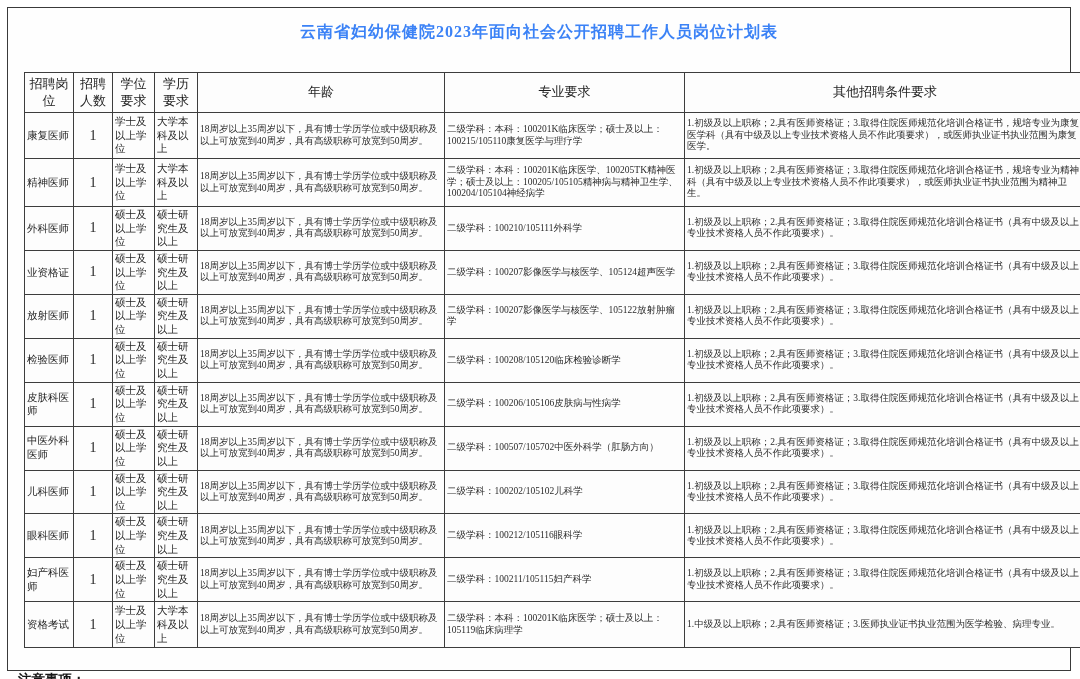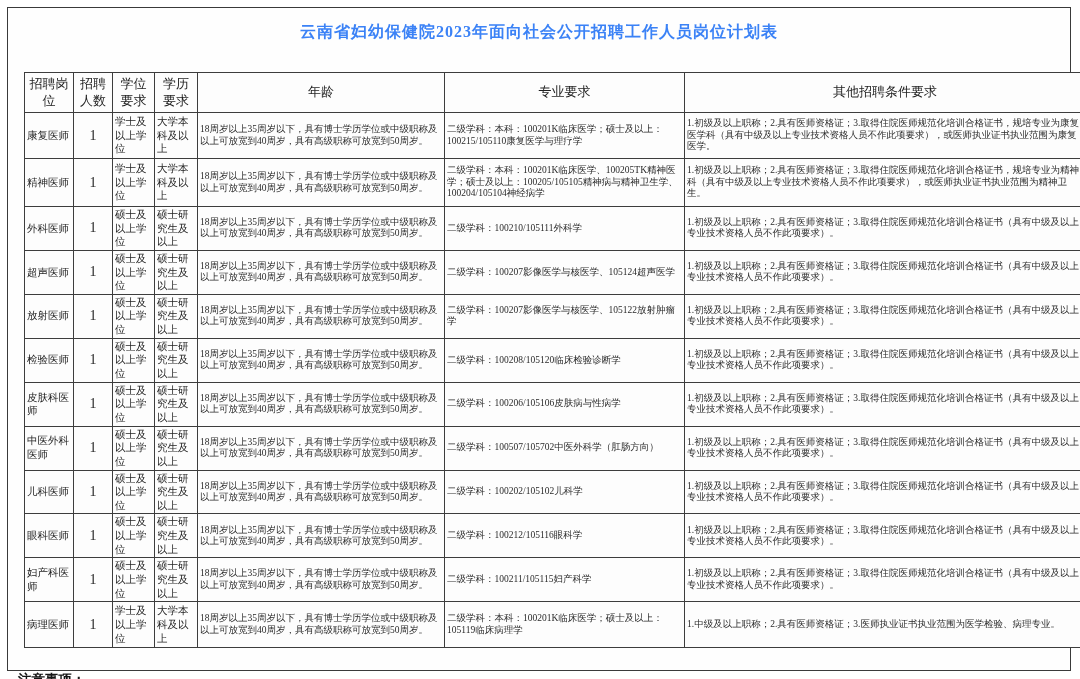--- a/index.html
+++ b/index.html
@@ -124,21 +124,21 @@
           <tr>
             <td class="c-pos">外科医师</td>
             <td class="c-num">1</td>
             <td class="c-deg">硕士及以上学位</td>
             <td class="c-edu">硕士研究生及以上</td>
             <td class="c-age">18周岁以上35周岁以下，具有博士学历学位或中级职称及以上可放宽到40周岁，具有高级职称可放宽到50周岁。</td>
             <td class="c-major">二级学科：100210/105111外科学</td>
             <td class="c-other">1.初级及以上职称；2.具有医师资格证；3.取得住院医师规范化培训合格证书（具有中级及以上专业技术资格人员不作此项要求）。</td>
           </tr>
           <tr>
-            <td class="c-pos">超声医师</td>
+            <td class="c-pos">业资格证</td>
             <td class="c-num">1</td>
             <td class="c-deg">硕士及以上学位</td>
             <td class="c-edu">硕士研究生及以上</td>
             <td class="c-age">18周岁以上35周岁以下，具有博士学历学位或中级职称及以上可放宽到40周岁，具有高级职称可放宽到50周岁。</td>
             <td class="c-major">二级学科：100207影像医学与核医学、105124超声医学</td>
             <td class="c-other">1.初级及以上职称；2.具有医师资格证；3.取得住院医师规范化培训合格证书（具有中级及以上专业技术资格人员不作此项要求）。</td>
           </tr>
           <tr>
             <td class="c-pos">放射医师</td>
             <td class="c-num">1</td>
@@ -196,21 +196,21 @@
           <tr>
             <td class="c-pos">妇产科医师</td>
             <td class="c-num">1</td>
             <td class="c-deg">硕士及以上学位</td>
             <td class="c-edu">硕士研究生及以上</td>
             <td class="c-age">18周岁以上35周岁以下，具有博士学历学位或中级职称及以上可放宽到40周岁，具有高级职称可放宽到50周岁。</td>
             <td class="c-major">二级学科：100211/105115妇产科学</td>
             <td class="c-other">1.初级及以上职称；2.具有医师资格证；3.取得住院医师规范化培训合格证书（具有中级及以上专业技术资格人员不作此项要求）。</td>
           </tr>
           <tr>
-            <td class="c-pos">病理医师</td>
+            <td class="c-pos">资格考试</td>
             <td class="c-num">1</td>
             <td class="c-deg">学士及以上学位</td>
             <td class="c-edu">大学本科及以上</td>
             <td class="c-age">18周岁以上35周岁以下，具有博士学历学位或中级职称及以上可放宽到40周岁，具有高级职称可放宽到50周岁。</td>
             <td class="c-major">二级学科：本科：100201K临床医学；硕士及以上：105119临床病理学</td>
             <td class="c-other">1.中级及以上职称；2.具有医师资格证；3.医师执业证书执业范围为医学检验、病理专业。</td>
           </tr>
         </tbody>
     </table>
 

